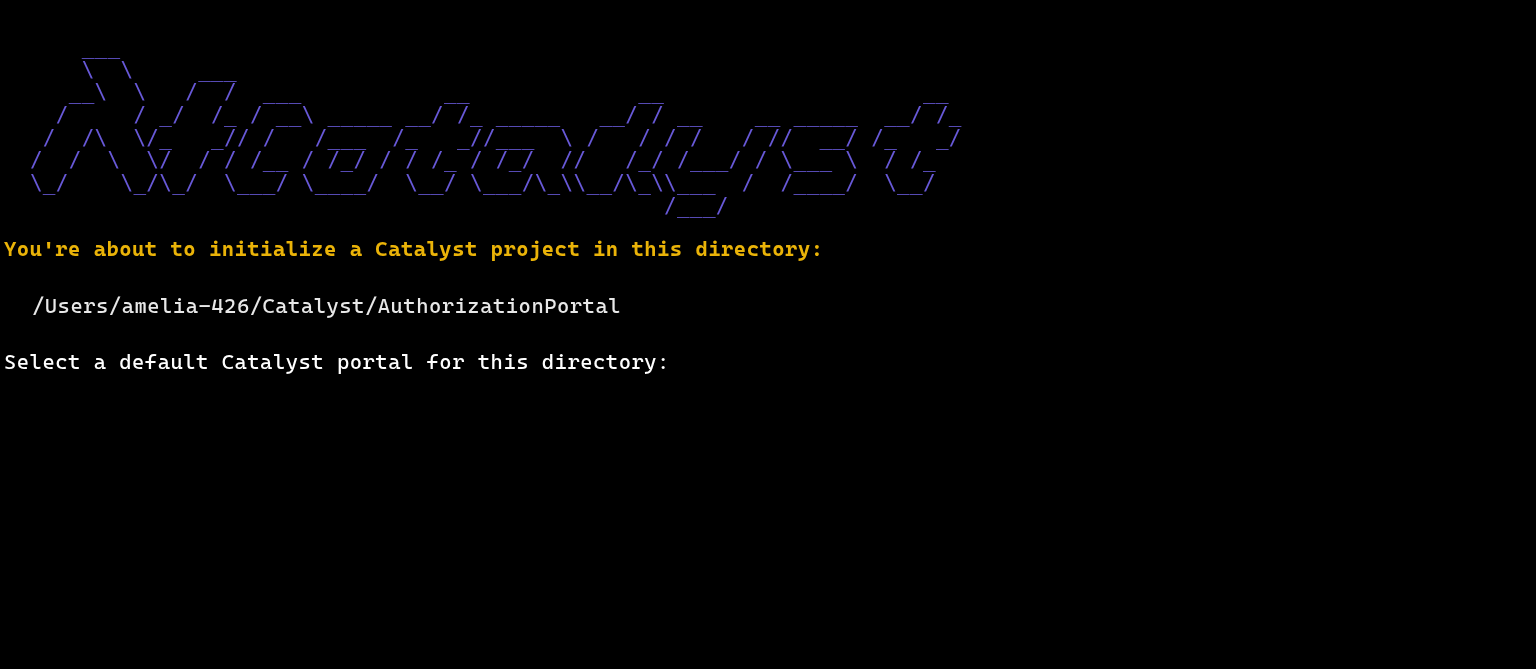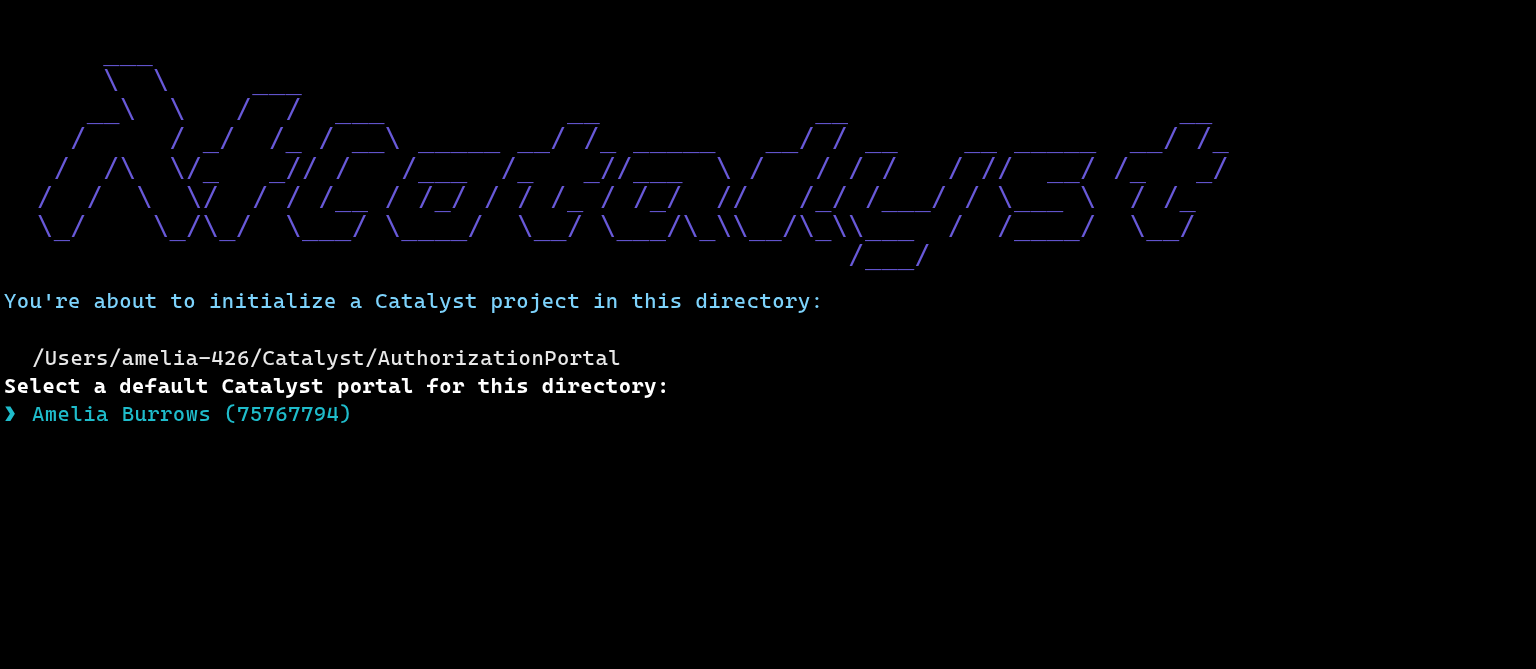--- a/index.html
+++ b/index.html
@@ -14,39 +14,41 @@
       font-size: 21px;
       line-height: 1.35;
       padding: 4px;
       width: 1536px;
       height: 669px;
       overflow: hidden;
     }
     .ascii-logo {
       color: #6859d8;
       white-space: pre;
-      font-size: 27px;
+      font-size: 21px;
       line-height: 1.08;
       letter-spacing: 0.3px;
       margin-bottom: 18px;
       padding-top: 32px;
     }
     .intro-line {
-      color: #7dd3fc;
+      color: #eab308;
       margin-bottom: 28px;
       letter-spacing: 0.5px;
+      font-weight: bold;
     }
     .dir-path {
       color: #e8e8e8;
       margin-left: 28px;
+      margin-bottom: 28px;
       letter-spacing: 0.5px;
     }
     .prompt-heading {
       color: #ffffff;
-      font-weight: bold;
+      font-weight: normal;
       letter-spacing: 0.5px;
     }
     .options-list {
       list-style: none;
     }
     .option-item {
       color: #e8e8e8;
       letter-spacing: 0.5px;
       padding-left: 28px;
       cursor: pointer;
@@ -74,16 +76,13 @@
   \_/    \_/\_/  \___/ \____/  \__/ \___/\_\\__/\_\\___  /  /____/  \__/
                                                    /___/</pre>
 
 <div class="intro-line">You're about to initialize a Catalyst project in this directory:</div>
 
 <div class="dir-path">/Users/amelia-426/Catalyst/AuthorizationPortal</div>
 
 <div class="prompt-heading">Select a default Catalyst portal for this directory:</div>
 
 <ul class="options-list">
-  <li class="option-item selected">
-    <span class="selection-marker">❯</span><span>Amelia Burrows (75767794)</span>
-  </li>
 </ul>
 
 </body></html>

